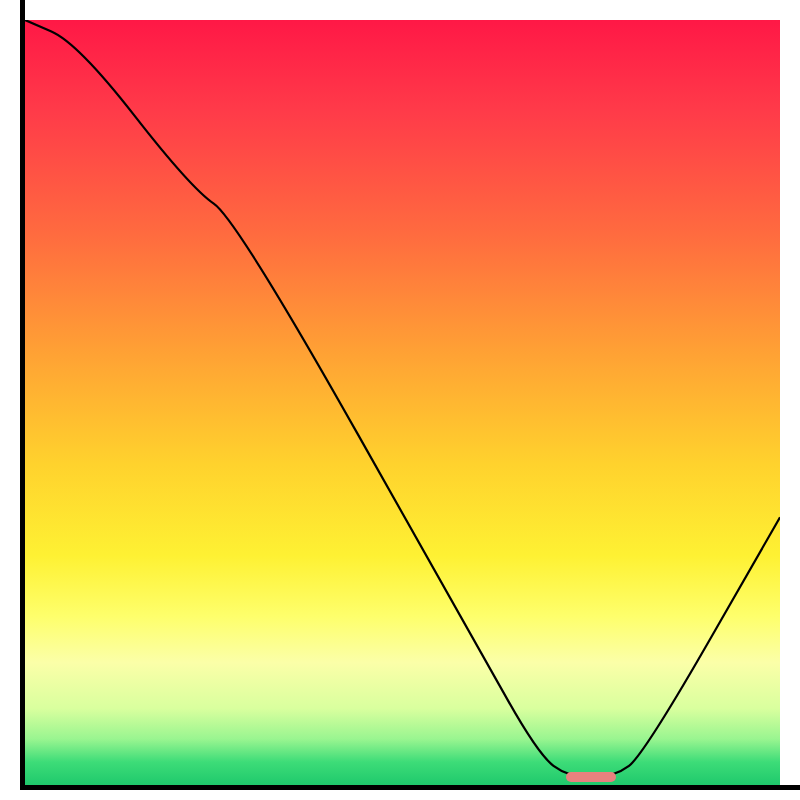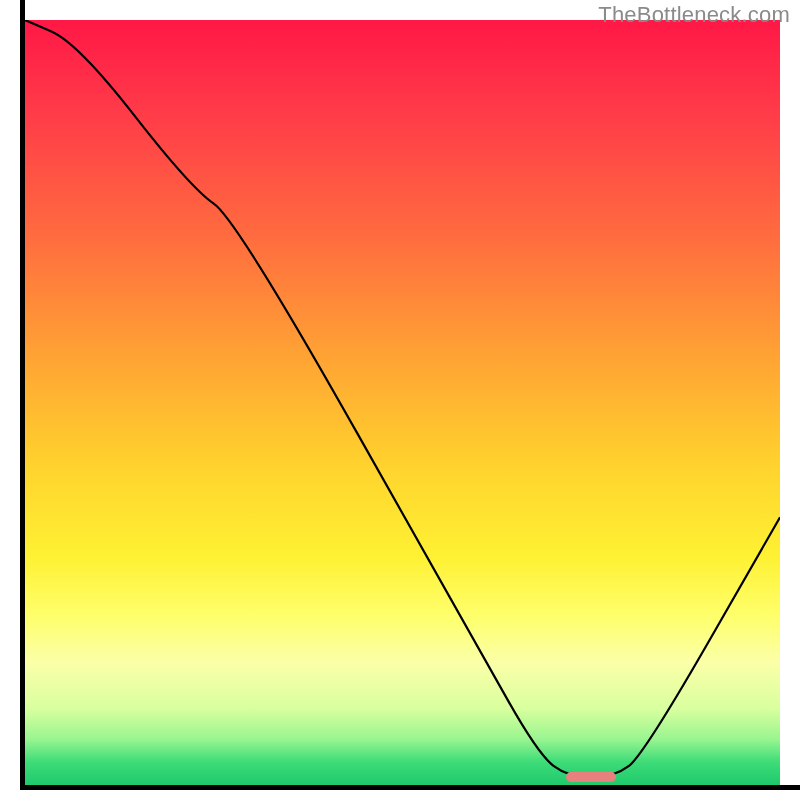--- a/index.html
+++ b/index.html
@@ -67,21 +67,20 @@
     font-weight: 500;
     letter-spacing: 0.2px;
     z-index: 5;
   }
 </style>
 </head>
 <body>
 
 <div class="chart-container">
 
-  <div class="watermark">TheBottleneck.com</div>
 
   <div class="axis-left"></div>
   <div class="axis-bottom"></div>
 
   <div class="plot-area">
     <div class="gradient-bg"></div>
 
     <svg class="curve-layer" viewBox="0 0 755 765" preserveAspectRatio="none">
       <path id="curvePath" class="curve-path" d="M 0 0 Q 0 0 26.425000000000004 11.475000000000023 Q 52.85000000000001 22.950000000000045 109.475 95.625 Q 166.1 168.29999999999995 188.75 183.59999999999997 Q 211.40000000000003 198.89999999999998 332.20000000000005 413.09999999999997 Q 453 627.3 483.20000000000005 680.8499999999999 Q 513.4000000000001 734.4 528.5 745.875 Q 543.6 757.35 566.25 757.35 Q 588.9 757.35 604 745.875 Q 619.0999999999999 734.4 687.05 615.825 T 755 497.25"></path>
     </svg>

